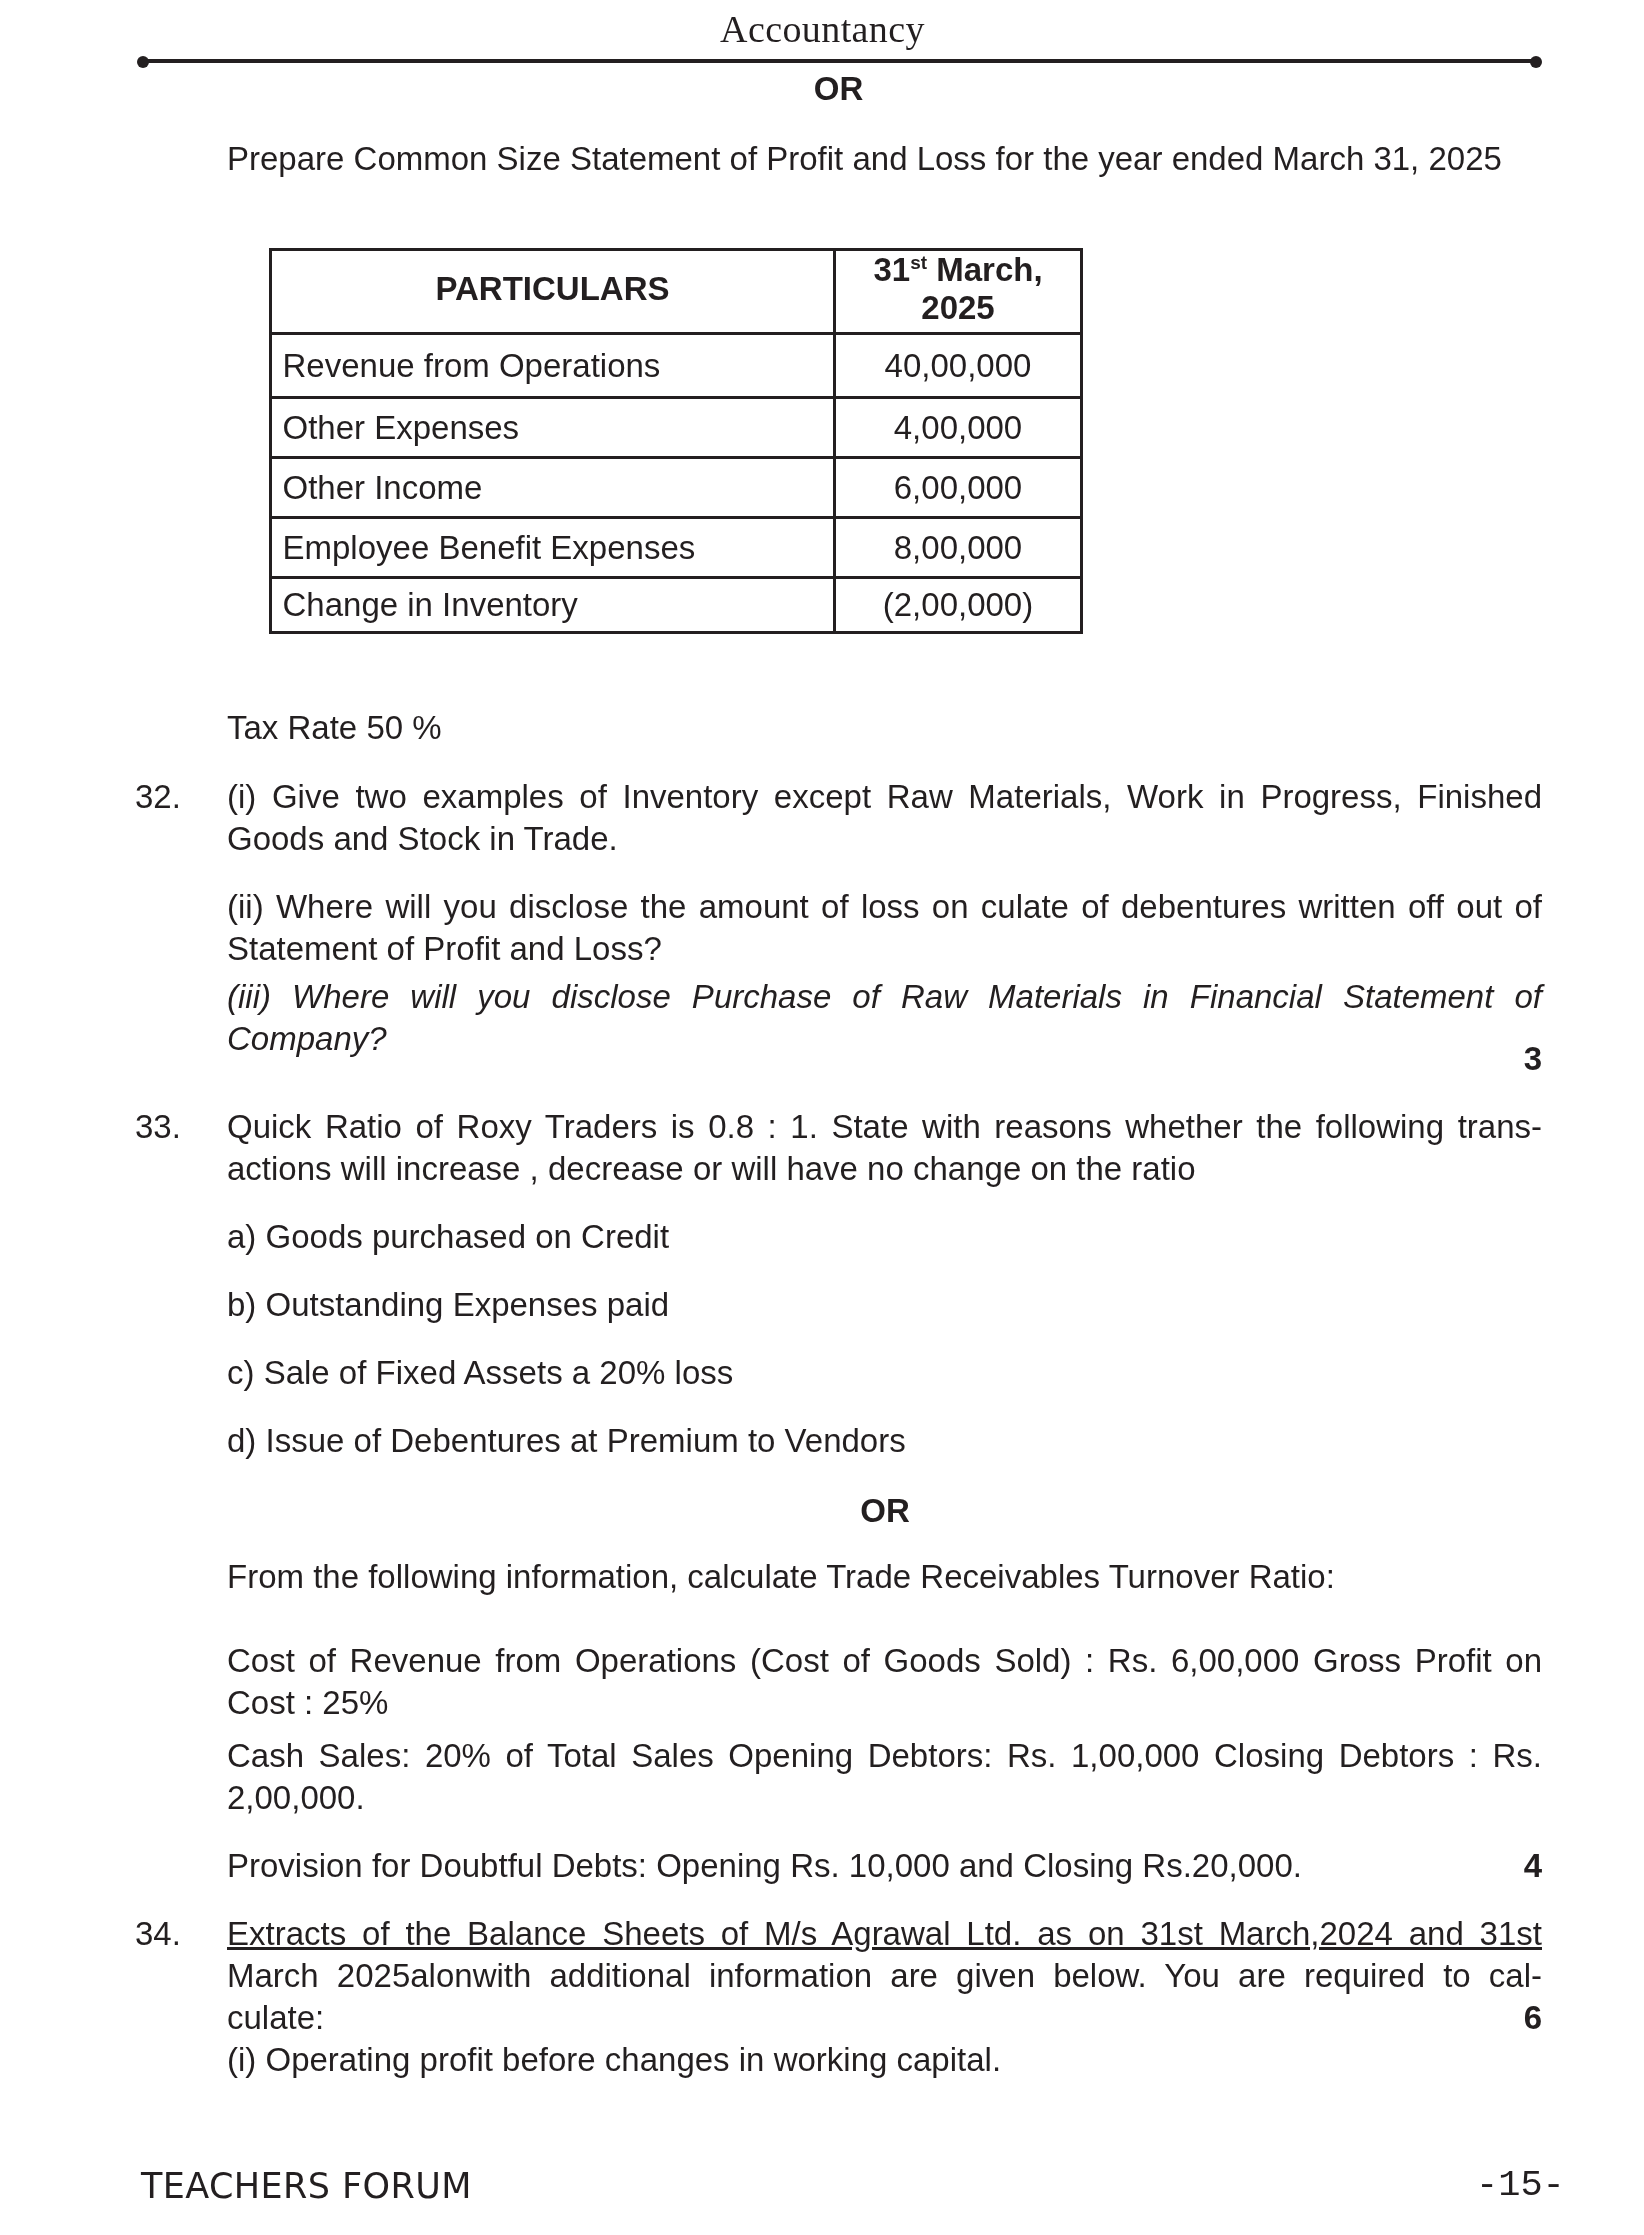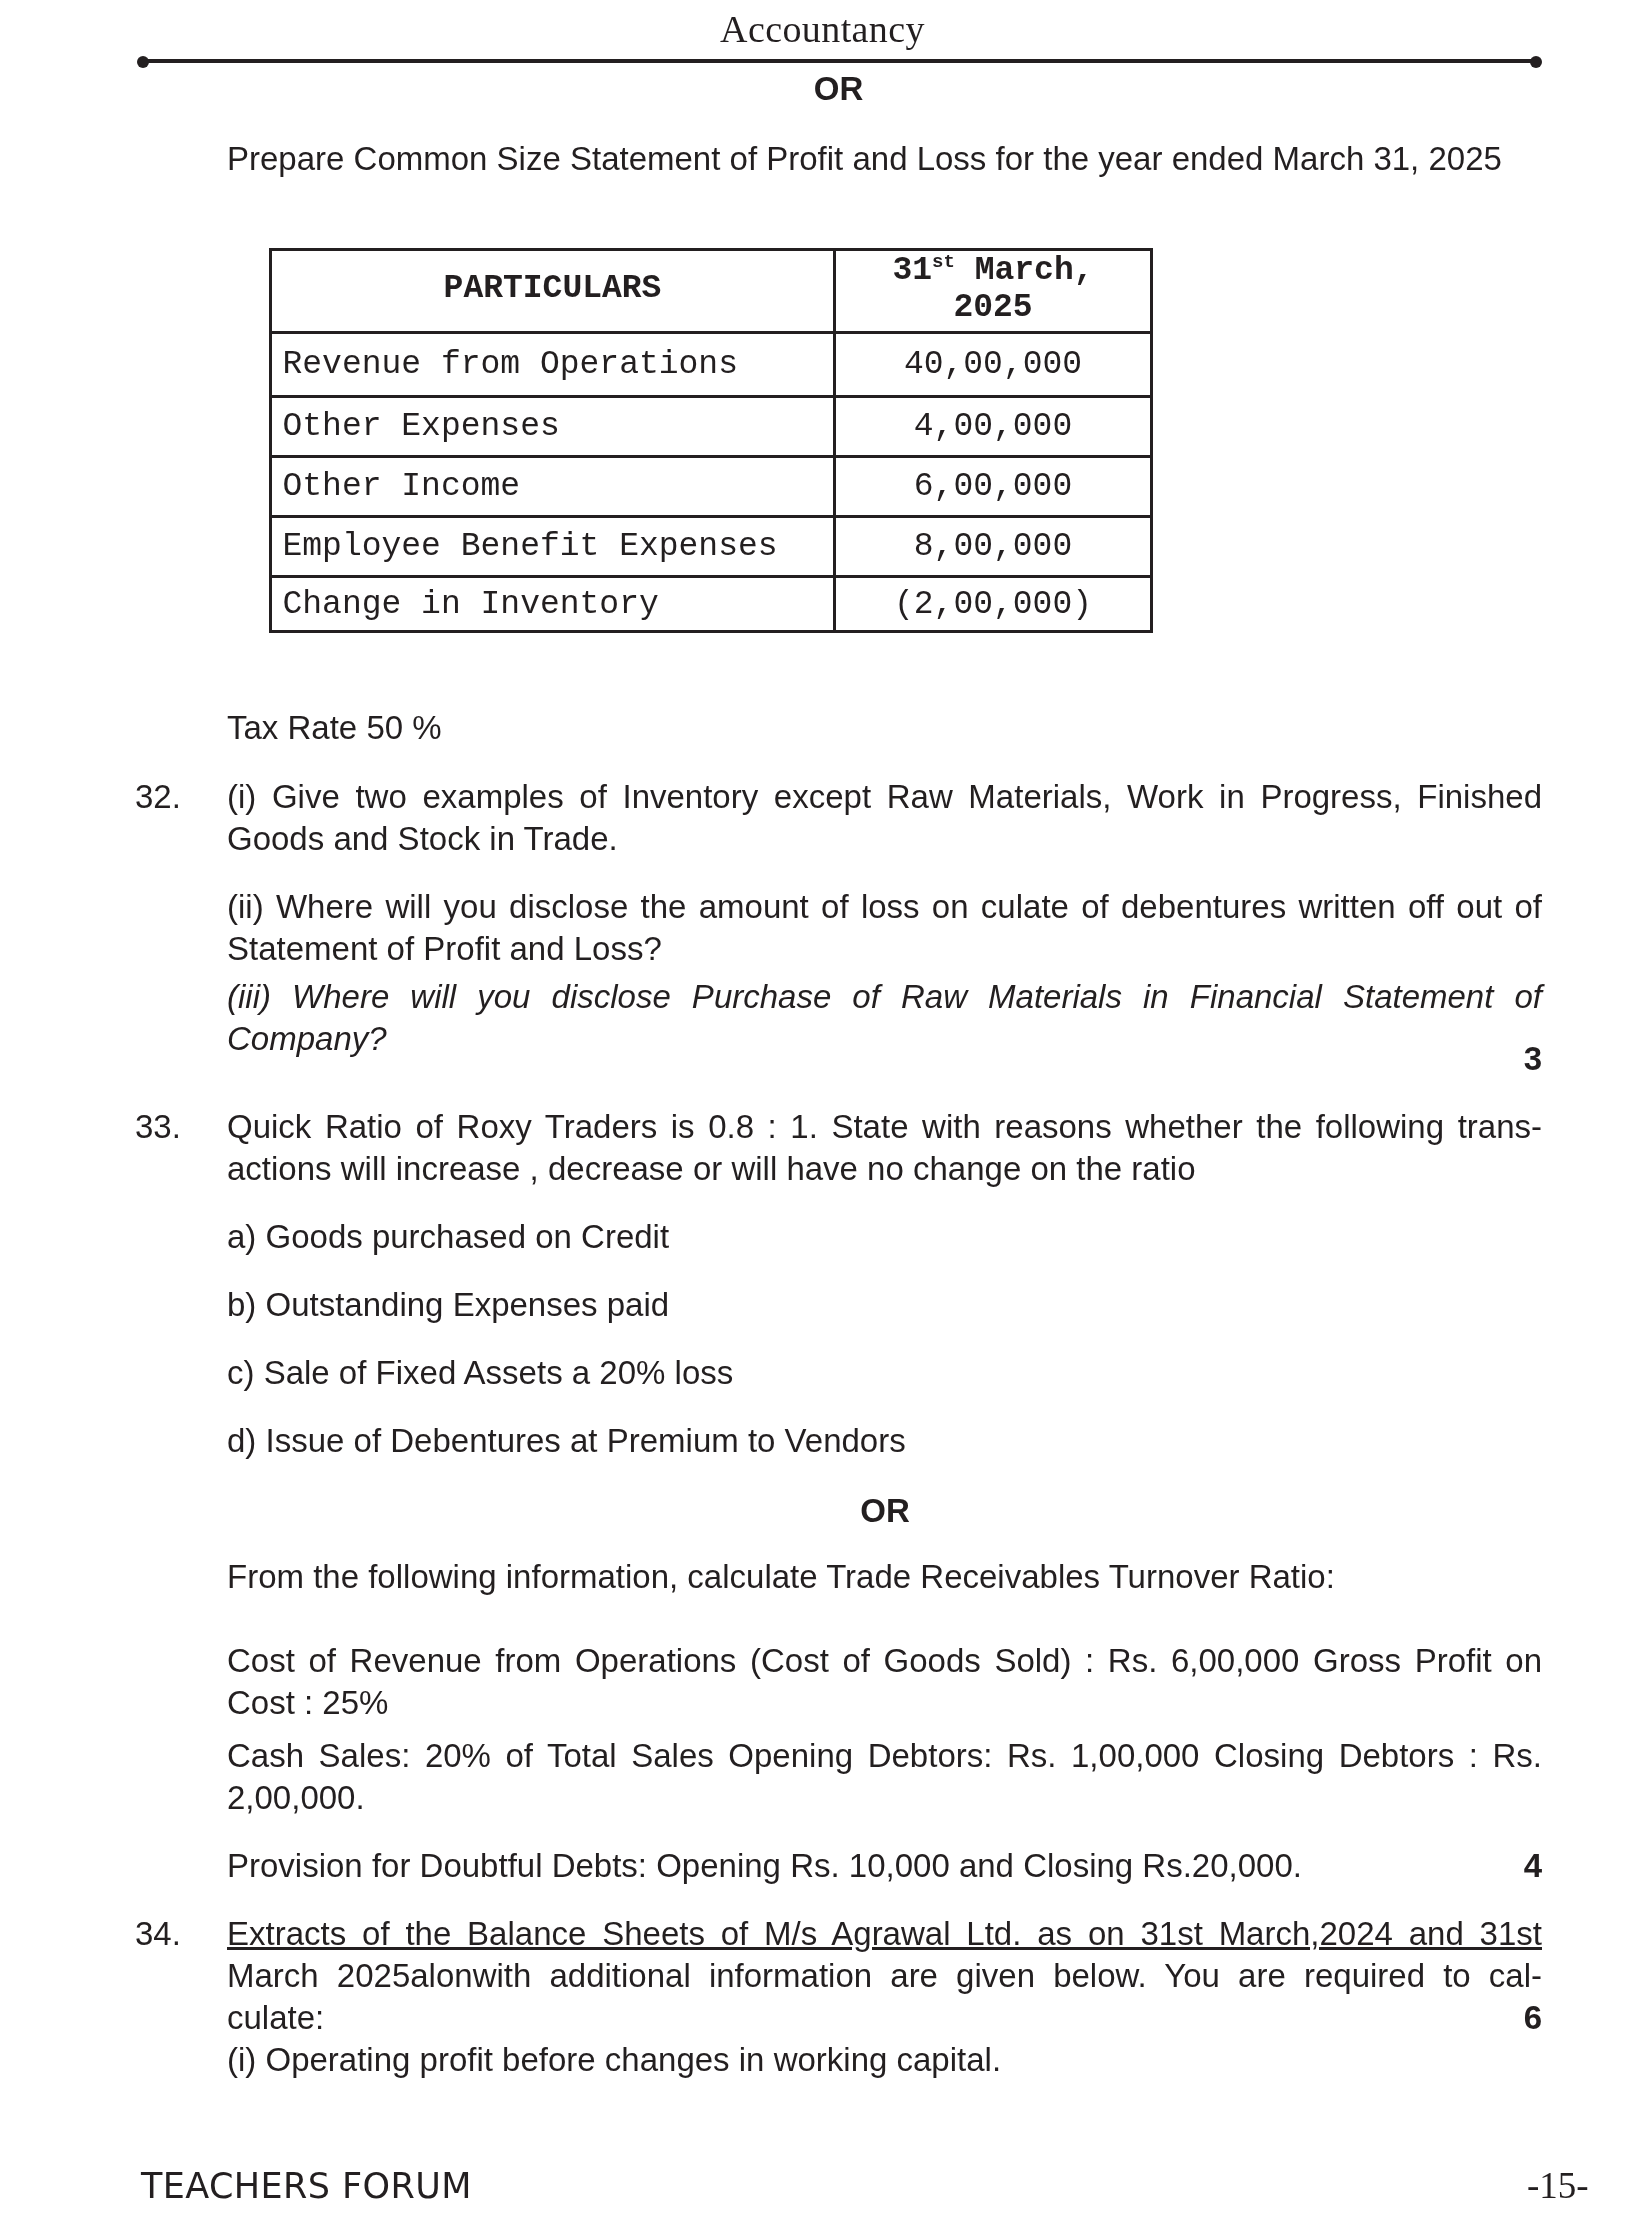--- a/index.html
+++ b/index.html
@@ -7,28 +7,28 @@
          font-family:"Liberation Sans", sans-serif; }
   .abs { position:absolute; }
   .header-title { left:0; width:1645px; top:7px; text-align:center; font-family:"Liberation Serif", serif;
                   font-size:38px; letter-spacing:0.4px; }
   .rule { left:143px; width:1392px; top:59px; height:4.4px; background:#231f20; }
   .rule-dot { width:12.2px; height:12.2px; border-radius:50%; background:#231f20; top:56px; }
   .or { font-weight:bold; font-size:33px; text-align:center; }
   .para { left:227px; width:1315px; font-size:33px; line-height:42px; text-align:justify; }
   .qnum { left:135px; font-size:33px; line-height:42px; }
   .marks { font-weight:bold; font-size:33px; line-height:42px; right:103px; text-align:right; }
-  table.ps { position:absolute; left:269px; top:248px; width:884px; border-collapse:collapse;font-family:Liberation Mono, monospace; }
+  table.ps { position:absolute; left:269px; top:248px; width:814px; border-collapse:collapse; }
   table.ps td, table.ps th { border:3.5px solid #231f20; font-size:33px; padding:0 10.5px; height:auto; }
   table.ps th { font-weight:bold; text-align:center; height:63px; padding-bottom:5.2px; }
   table.ps th sup { font-size:19px; }
   table.ps td.val { text-align:center; }
   table.ps .c1 { width:540px; }
   .footer-left { left:141px; top:2166px; font-size:35px; font-family:"DejaVu Sans", sans-serif; letter-spacing:0.4px; }
-  .footer-right { left:1527px; top:2164px; font-size:37px; font-family:Liberation Serif, serif; }
+  .footer-right { left:1476px; top:2164px; font-size:37px; font-family:Liberation Mono, monospace; }
 </style>
 </head>
 <body>
 
 <div class="abs header-title">Accountancy</div>
 <div class="abs rule-dot" style="left:137px;"></div>
 <div class="abs rule"></div>
 <div class="abs rule-dot" style="left:1530px;"></div>
 
 <div class="abs or" style="left:0;width:1677px;top:70px;">OR</div>

